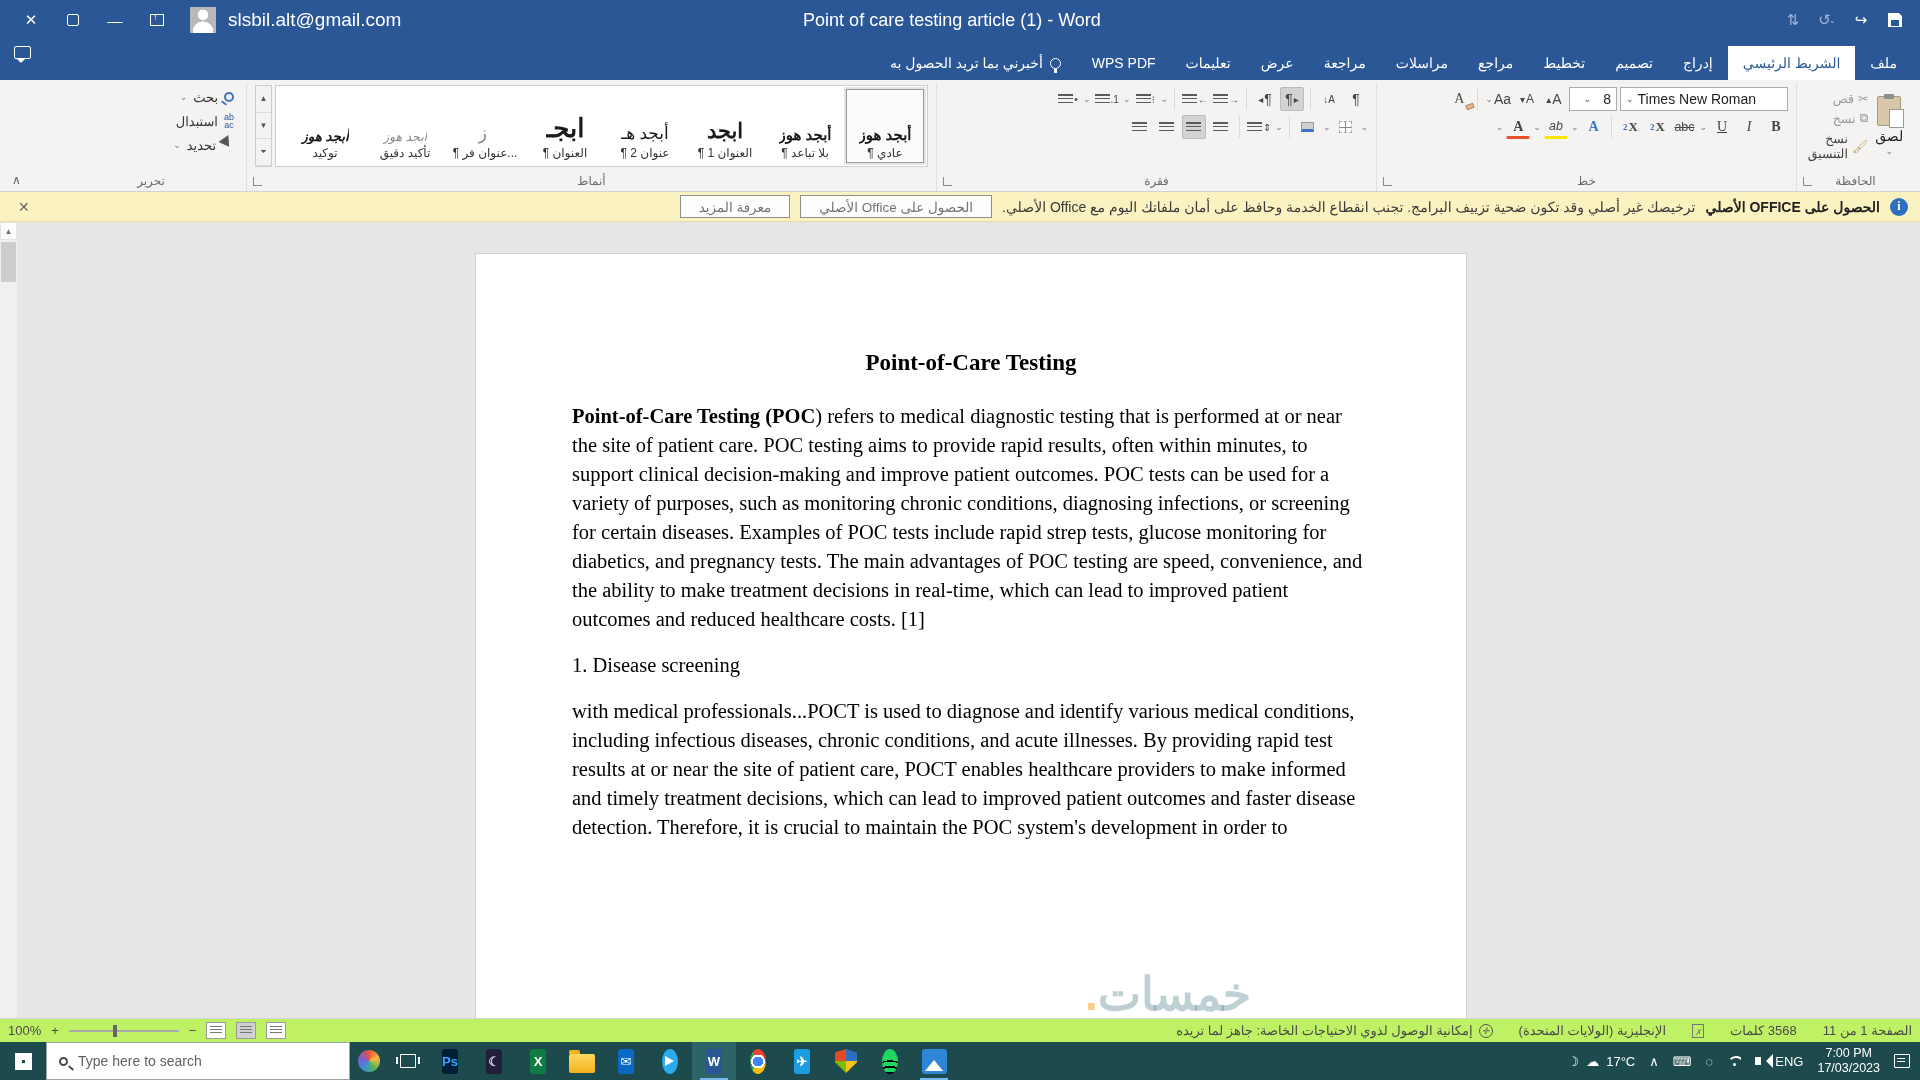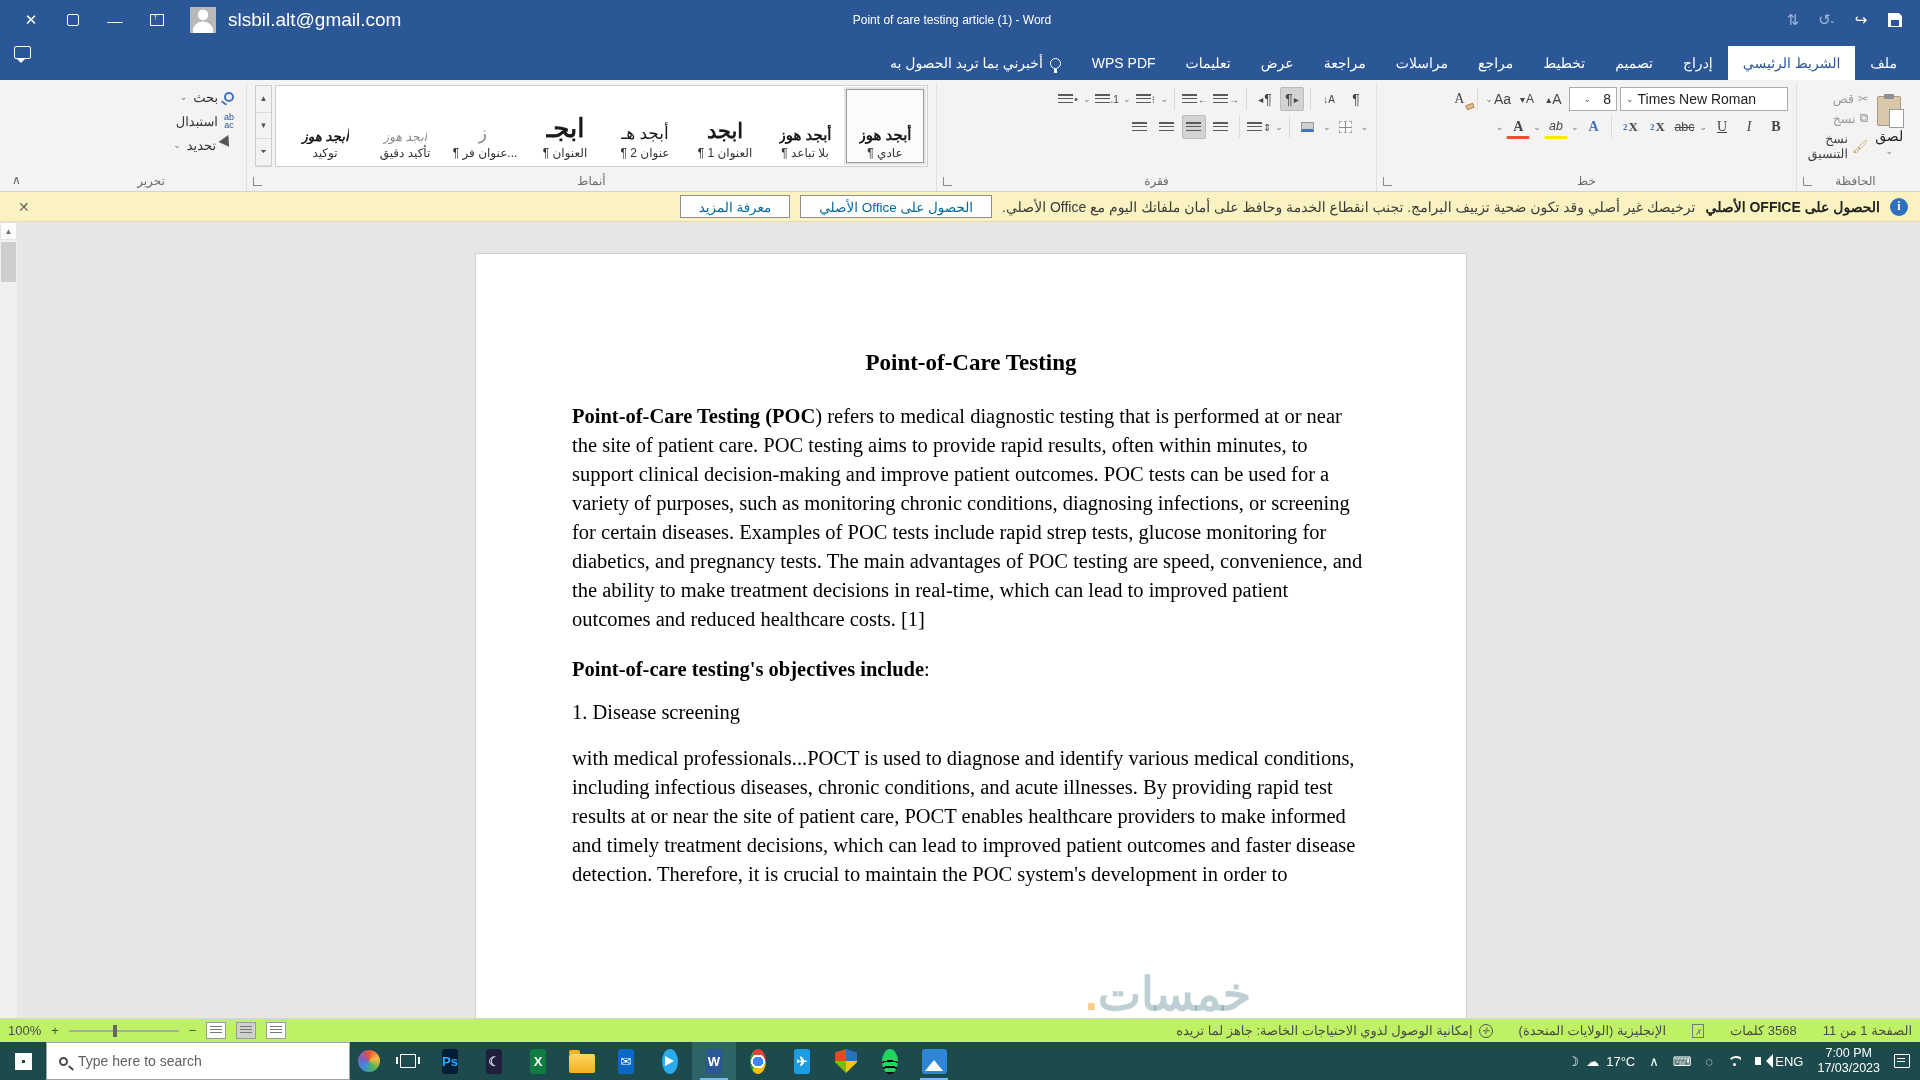--- a/index.html
+++ b/index.html
@@ -11,21 +11,21 @@
   .titlebar{height:40px;background:#2b5797;color:#fff;display:flex;align-items:center;position:relative;flex:0 0 auto}
   .tb-left{display:flex;align-items:center;gap:8px;padding-left:14px}
   .tbic{width:34px;height:40px;display:inline-flex;align-items:center;justify-content:center;font-size:15px;color:#fff;cursor:default}
   .restore-ic{width:12px;height:12px;border:1.5px solid #fff;border-radius:2px;position:relative}
   .rdo-ic{width:14px;height:12px;border:1.5px solid #fff;position:relative}
   .rdo-ic::after{content:"↑";position:absolute;top:-3px;left:2px;font-size:9px}
   .avatar{width:26px;height:26px;background:
       radial-gradient(circle at 50% 30%,#fff 0 5px,transparent 5.5px),
       radial-gradient(circle at 50% 95%,#fff 0 10px,transparent 10.5px),#b9b9b9;margin-left:8px}
   .email{font-size:19px;margin-left:4px}
-  .tb-title{position:absolute;left:0;right:16px;text-align:center;font-size:12px;pointer-events:none}
+  .tb-title{position:absolute;left:0;right:16px;text-align:center;font-size:18px;pointer-events:none}
   .tb-right{margin-left:auto;display:flex;align-items:center;gap:4px;padding-right:10px}
   .qic{width:30px;height:40px;display:inline-flex;align-items:center;justify-content:center;font-size:15px}
   .dim{opacity:.55}
   .floppy{width:14px;height:14px;background:#fff;clip-path:polygon(0 0,78% 0,100% 22%,100% 100%,0 100%);position:relative}
   .floppy::after{content:"";position:absolute;left:3px;top:7px;width:8px;height:6px;background:#2b5797}
   .tiny-dd{font-size:8px;margin-left:-2px}
 
   
   .tabsrow{height:40px;background:#2b5797;display:flex;direction:rtl;align-items:flex-end;color:#fff;padding:0 8px;flex:0 0 auto;position:relative}
   .tab{padding:0 15px;height:34px;line-height:34px;font-size:14px;cursor:default;white-space:nowrap}
@@ -112,21 +112,21 @@
   .edrow{display:flex;align-items:center;gap:6px;font-size:13px;color:#333;height:24px;direction:rtl;padding-right:4px}
   .mag{width:10px;height:10px;border:2px solid #3f74c2;border-radius:50%;position:relative}
   .mag::after{content:"";position:absolute;left:-5px;top:8px;width:6px;height:2px;background:#3f74c2;transform:rotate(35deg)}
   .abac{font-size:9px;color:#2b5797;line-height:8px;text-align:center;direction:ltr}
   .cursor-ic{width:0;height:0;border:6px solid transparent;border-top:10px solid #555;transform:rotate(-35deg)}
 
   
   .notice{height:30px;background:#fbf2c2;border-bottom:1px solid #e6dcae;display:flex;direction:rtl;align-items:center;gap:10px;padding:0 12px;font-size:14px;color:#3a3a3a;flex:0 0 auto}
   .info-ic{width:18px;height:18px;border-radius:50%;background:#2f6fc1;color:#fff;font-size:12px;font-weight:bold;display:inline-flex;align-items:center;justify-content:center;font-family:"Liberation Serif",serif}
   .ntitle{font-weight:bold;color:#222}
-  .nbtn{background:#fdfdfb;border:1px solid #8e8e8e;height:23px;padding:0 18px;font-size:13.5px;display:inline-flex;align-items:center;color:#0369a1}
+  .nbtn{background:#fdfdfb;border:1px solid #8e8e8e;height:23px;padding:0 18px;font-size:13.5px;display:inline-flex;align-items:center;color:#737373}
   .nclose{margin-right:auto;color:#666;font-size:14px;padding:0 6px}
 
   
   .docarea{flex:1 1 auto;position:relative;background:#e7e6e5;overflow:hidden}
   .vscroll{position:absolute;left:0;top:0;width:17px;height:100%;background:#f1f0ef}
   .sarrow{position:absolute;left:0;top:0;width:17px;height:18px;background:#fdfdfd;border:1px solid #e4e3e2;color:#707070;font-size:8px;display:flex;align-items:center;justify-content:center}
   .sthumb{position:absolute;left:1px;top:20px;width:15px;height:40px;background:#cdcdcd;border-radius:1px}
   .page{position:absolute;left:475px;top:31px;width:992px;height:900px;background:#fff;border:1px solid #d2d1d0;padding:96px 96px 0 96px;font-family:"Liberation Serif",serif;color:#000}
   .doc-title{text-align:center;font-size:23px;font-weight:bold;margin-bottom:26px}
   .doc-p{font-size:20.5px;line-height:29px;text-align:left}
@@ -472,21 +472,20 @@
   </div>
 
   <div class="docarea">
     <div class="vscroll">
       <span class="sarrow">▲</span>
       <span class="sthumb"></span>
     </div>
     <div class="page">
       <div class="doc-title">Point-of-Care Testing</div>
       <p class="doc-p"><b>Point-of-Care Testing (POC</b><span>) refers to medical diagnostic testing that is performed at or near the site of patient care. POC testing aims to provide rapid results, often within minutes, to support clinical decision-making and improve patient outcomes. POC tests can be used for a variety of purposes, such as monitoring chronic conditions, diagnosing infections, or screening for certain diseases. Examples of POC tests include rapid strep tests, glucose monitoring for diabetics, and pregnancy tests. The main advantages of POC testing are speed, convenience, and the ability to make treatment decisions in real-time, which can lead to improved patient outcomes and reduced healthcare costs. [1]</span></p>
-      <p class="doc-h2"><span>Point-of-care testing's objectives include</span><span style="font-weight:normal">:</span></p>
       <p class="doc-li">1. Disease screening</p>
       <p class="doc-p doc-p2">with medical professionals...POCT is used to diagnose and identify various medical conditions, including infectious diseases, chronic conditions, and acute illnesses. By providing rapid test results at or near the site of patient care, POCT enables healthcare providers to make informed and timely treatment decisions, which can lead to improved patient outcomes and faster disease detection. Therefore, it is crucial to maintain the POC system's development in order to</p>
     </div>
     <div class="watermark"><span>خمسات</span><i>.</i></div>
   </div>
 
   <div class="statusbar">
     <div class="sb-left">
       <span>100%</span>
       <span>+</span>

